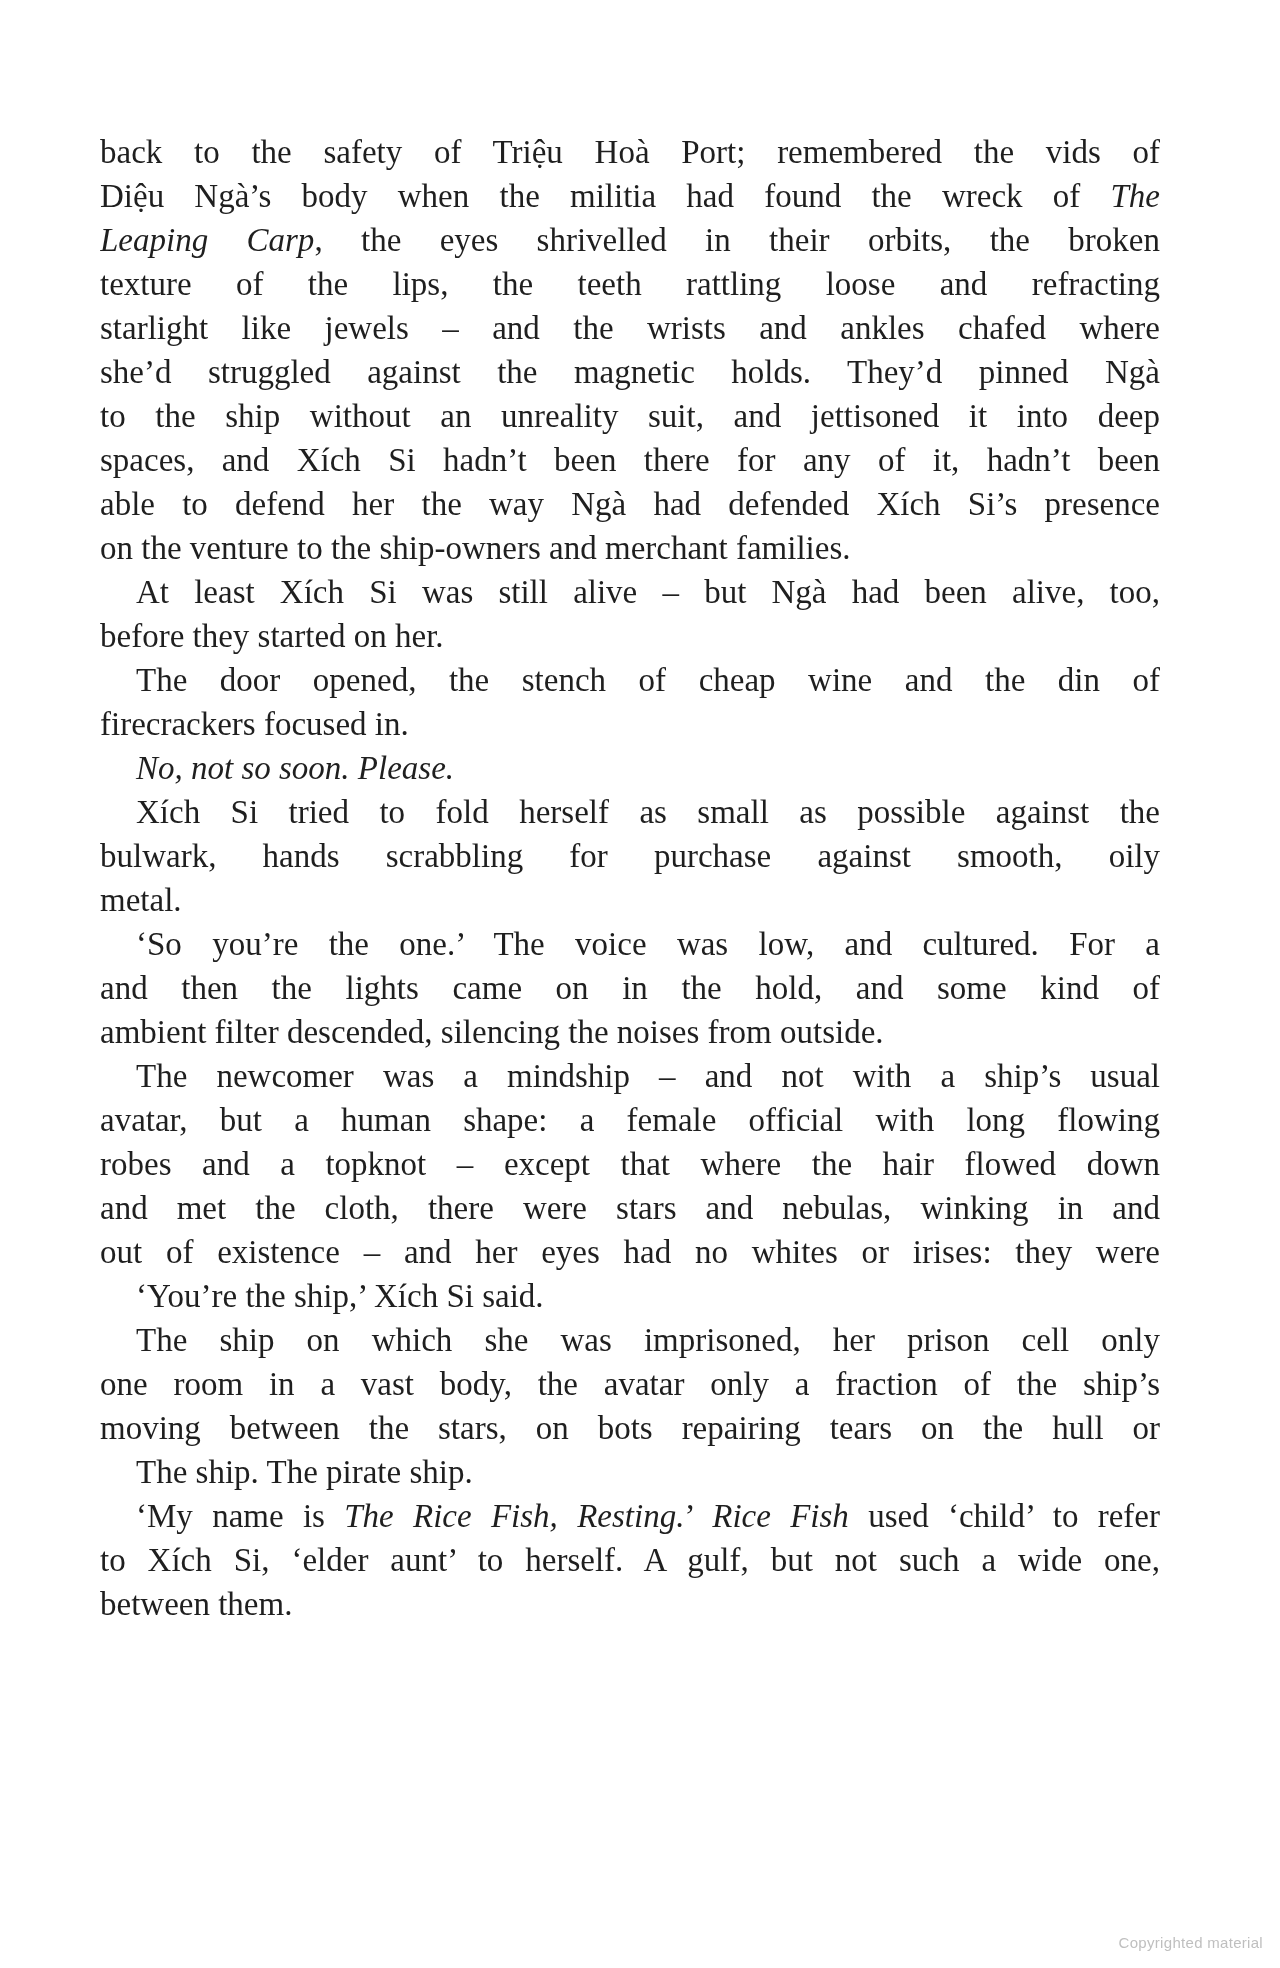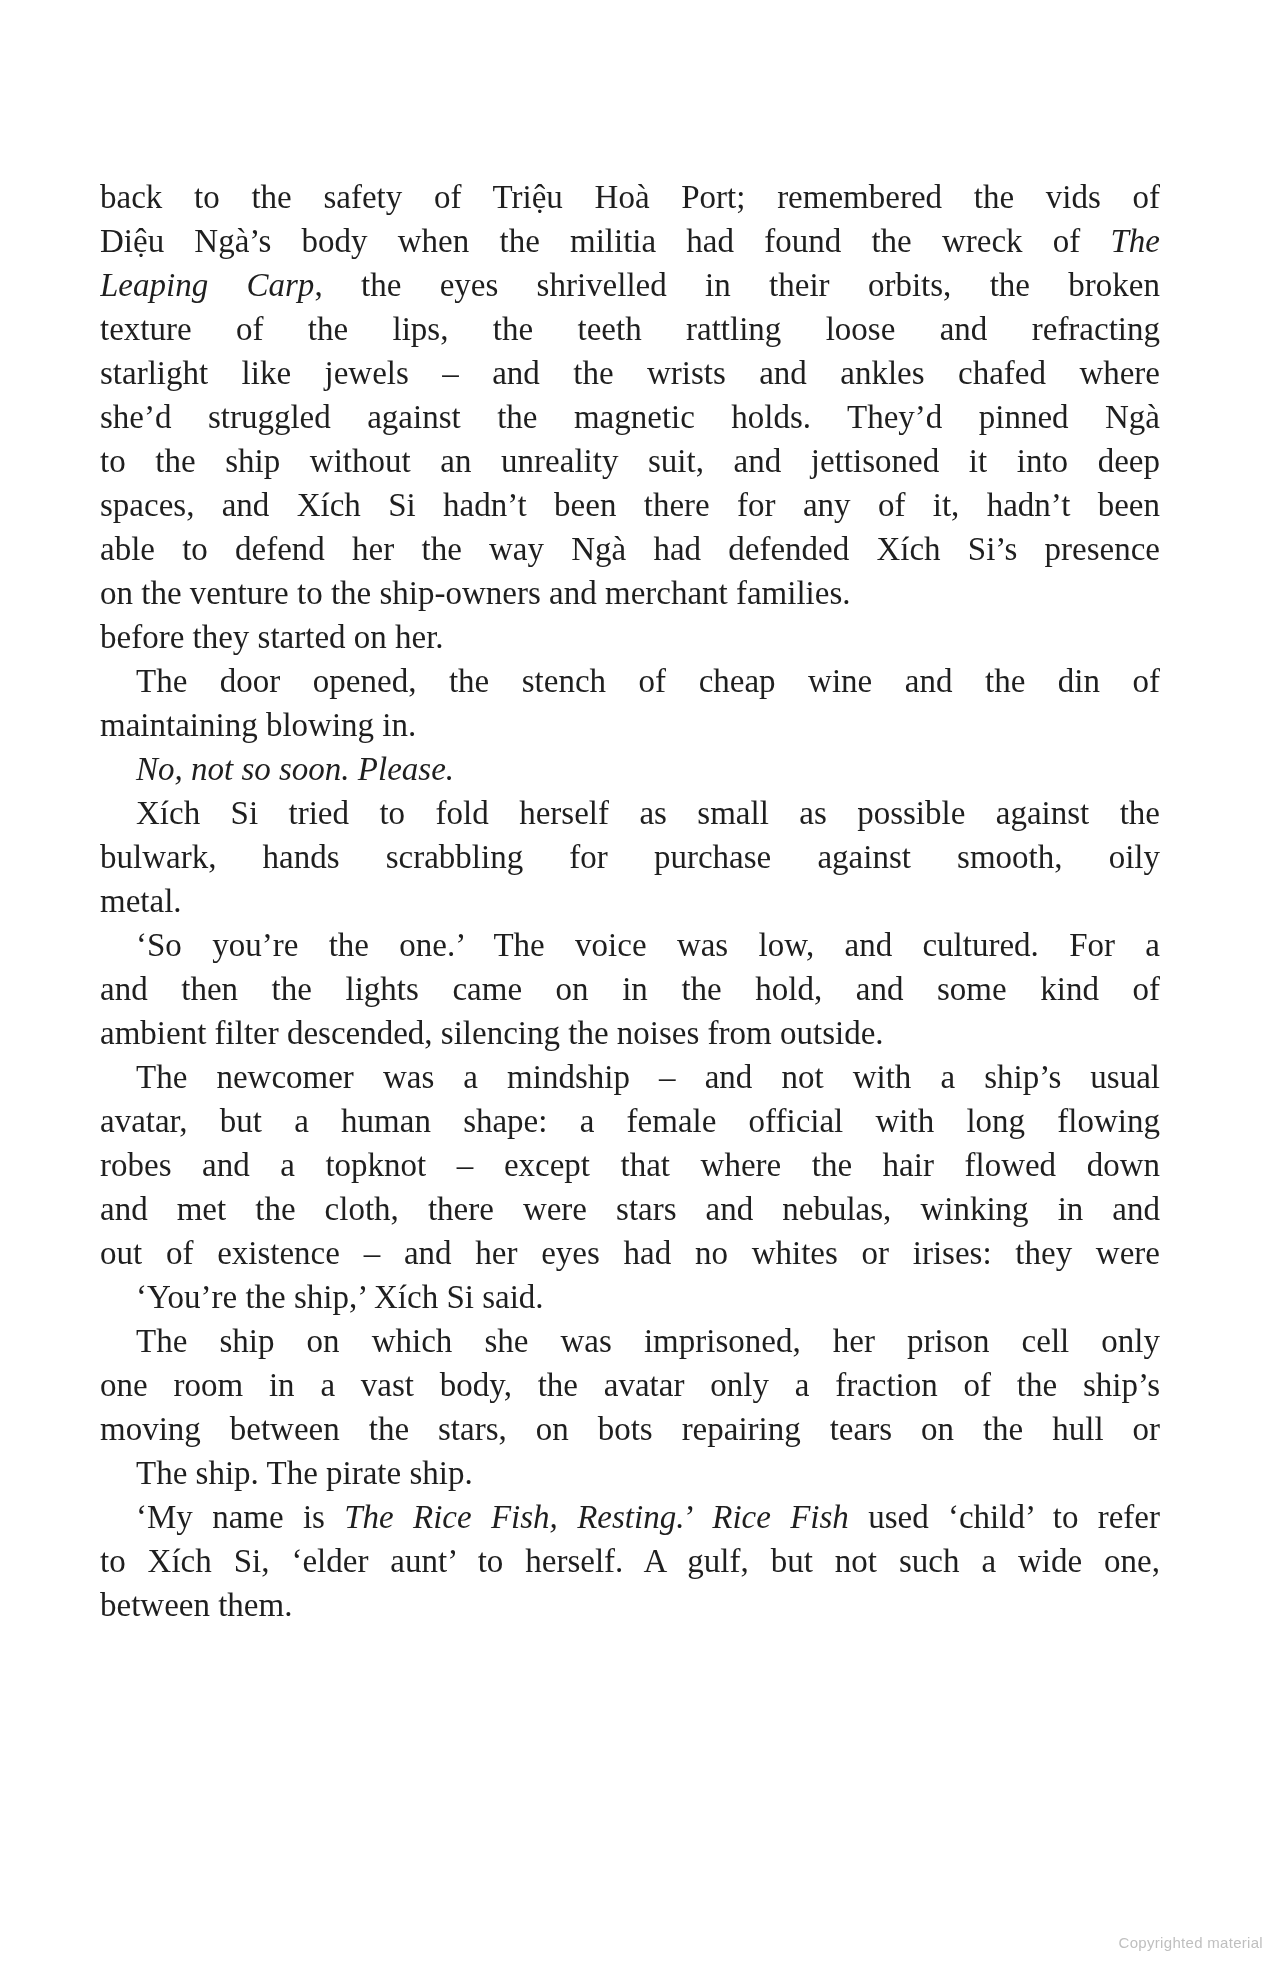--- a/index.html
+++ b/index.html
@@ -16,21 +16,20 @@
     font-family: "Liberation Serif", "DejaVu Serif", serif;
   }
   .text-block {
     position: absolute;
     left: 100px;
     top: 130px;
     width: 1060px;
     color: #1f1f1f;
     font-size: 33px;
     line-height: 44px;
-    margin-top: 45px;
   }
   .line {
     text-align: justify;
     text-align-last: justify;
     white-space: normal;
     height: 44px;
     overflow: hidden;
   }
   .line.last {
     text-align-last: left;
@@ -60,23 +59,24 @@
       <div class="line"><span>back to the safety of Triệu Hoà Port; remembered the vids of</span></div>
       <div class="line"><span>Diệu Ngà’s body when the militia had found the wreck of </span><em>The</em></div>
       <div class="line"><em>Leaping Carp</em><span>, the eyes shrivelled in their orbits, the broken</span></div>
       <div class="line"><span>texture of the lips, the teeth rattling loose and refracting</span></div>
       <div class="line"><span>starlight like jewels – and the wrists and ankles chafed where</span></div>
       <div class="line"><span>she’d struggled against the magnetic holds. They’d pinned Ngà</span></div>
       <div class="line"><span>to the ship without an unreality suit, and jettisoned it into deep</span></div>
       <div class="line"><span>spaces, and Xích Si hadn’t been there for any of it, hadn’t been</span></div>
       <div class="line"><span>able to defend her the way Ngà had defended Xích Si’s presence</span></div>
       <div class="line last"><span>on the venture to the ship-owners and merchant families.</span></div>
+      <div class="line indent"><span>At least Xích Si was still alive – but Ngà had been alive, too,</span></div>
       <div class="line last"><span>before they started on her.</span></div>
       <div class="line indent"><span>The door opened, the stench of cheap wine and the din of</span></div>
-      <div class="line last"><span>maintaining blowing in.</span></div>
+      <div class="line last"><span>firecrackers focused in.</span></div>
       <div class="line last indent"><em>No, not so soon. Please.</em></div>
       <div class="line indent"><span>Xích Si tried to fold herself as small as possible against the</span></div>
       <div class="line"><span>bulwark, hands scrabbling for purchase against smooth, oily</span></div>
       <div class="line last"><span>metal.</span></div>
       <div class="line indent"><span>‘So you’re the one.’ The voice was low, and cultured. For a</span></div>
       <div class="line"><span>and then the lights came on in the hold, and some kind of</span></div>
       <div class="line last"><span>ambient filter descended, silencing the noises from outside.</span></div>
       <div class="line indent"><span>The newcomer was a mindship – and not with a ship’s usual</span></div>
       <div class="line"><span>avatar, but a human shape: a female official with long flowing</span></div>
       <div class="line"><span>robes and a topknot – except that where the hair flowed down</span></div>

